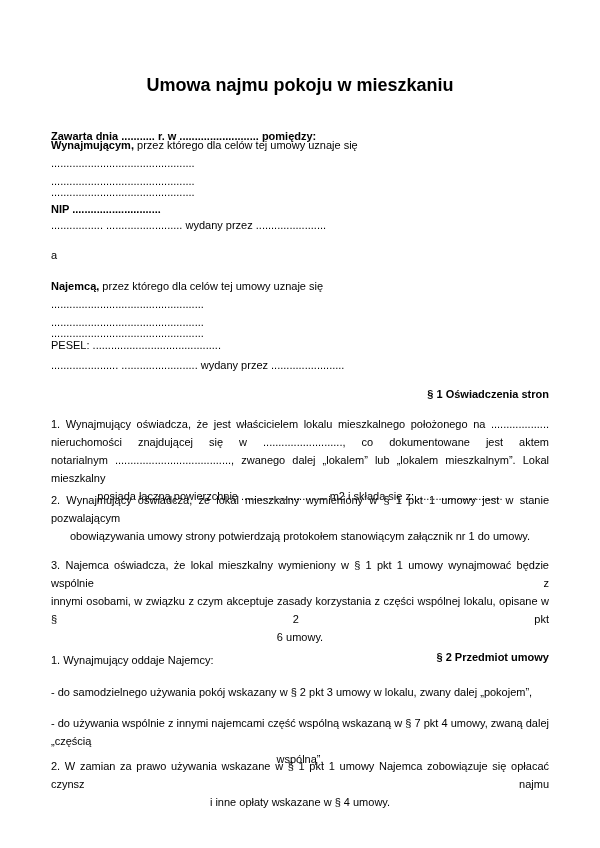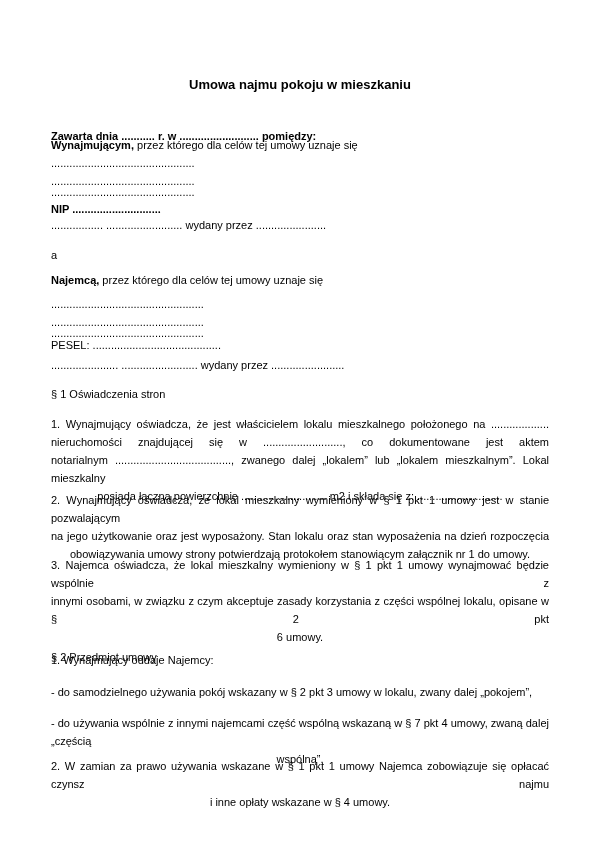--- a/index.html
+++ b/index.html
@@ -1,22 +1,22 @@
 <!DOCTYPE html>
 <html><head>
 <meta charset="utf-8">
 <style>
   html, body { margin: 0; padding: 0; background: #ffffff; }
   body { width: 600px; height: 848px; overflow: hidden; position: relative;
          font-family: "Liberation Sans", sans-serif; color: #000; }
   .page { position: absolute; left: 51px; top: 0; width: 498px; font-size: 11px; line-height: 18px; }
-  .title { position: absolute; top: 76px; left: 0; width: 498px; text-align: center; font-weight: bold; font-size: 13px; }
+  .title { position: absolute; top: 76px; left: 0; width: 498px; text-align: center; font-weight: bold; font-size: 18px; }
   .line { position: absolute; left: 0; white-space: nowrap; }
   .b { font-weight: bold; }
-  .center { width: 498px; text-align: left; font-weight: normal; }
+  .center { width: 498px; text-align: right; font-weight: bold; }
   .para { position: absolute; left: 0; width: 498px; text-align: justify; }
   .justify-line { display: block; text-align: justify; text-align-last: justify; width: 498px; white-space: normal; }
   .left-line { display: block; text-align: center; }
 </style>
 </head>
 <body>
 
 <div class="page">
   <div class="title">Umowa najmu pokoju w mieszkaniu</div>
 
@@ -26,41 +26,40 @@
     <span class="b">Wynajmującym,</span><span> przez którego dla celów tej umowy uznaje się</span>
   </div>
   <div class="line" style="top:154px;">...............................................</div>
   <div class="line" style="top:172px;">...............................................</div>
   <div class="line" style="top:183px;">...............................................</div>
   <div class="line" style="top:200px;font-weight:bold;">NIP .............................</div>
   <div class="line" style="top:216px;">................. ......................... wydany przez .......................</div>
 
   <div class="line" style="top:246px;">a</div>
 
-  <div class="line" style="top:271px;">
+  <div class="line" style="top:277px;">
     <span class="b">Najemcą,</span><span> przez którego dla celów tej umowy uznaje się</span>
   </div>
   <div class="line" style="top:295px;">..................................................</div>
   <div class="line" style="top:313px;">..................................................</div>
   <div class="line" style="top:324px;">..................................................</div>
   <div class="line" style="top:328px;margin-top:8px;">PESEL: ..........................................</div>
   <div class="line" style="top:356px;">...................... ......................... wydany przez ........................</div>
 
   <div class="line center" style="top:385px;">§ 1 Oświadczenia stron</div>
 
   <div class="para" style="top:415px;">
     <span class="justify-line">1. Wynajmujący oświadcza, że jest właścicielem lokalu mieszkalnego położonego na ...................</span>
     <span class="justify-line">nieruchomości znajdującej się w .........................., co dokumentowane jest aktem</span>
     <span class="justify-line">notarialnym ......................................, zwanego dalej „lokalem” lub „lokalem mieszkalnym”. Lokal mieszkalny</span>
     <span class="left-line">posiada łączną powierzchnię ............................ m2 i składa się z: ............................</span>
   </div>
 
   <div class="para" style="top:491px;">
     <span class="justify-line">2. Wynajmujący oświadcza, że lokal mieszkalny wymieniony w § 1 pkt 1 umowy jest w stanie pozwalającym</span>
-    <span class="justify-line">na jego użytkowanie oraz jest wyposażony. Stan lokalu oraz stan wyposażenia na dzień rozpoczęcia</span>
     <span class="left-line">obowiązywania umowy strony potwierdzają protokołem stanowiącym załącznik nr 1 do umowy.</span>
   </div>
 
   <div class="para" style="top:556px;">
     <span class="justify-line">3. Najemca oświadcza, że lokal mieszkalny wymieniony w § 1 pkt 1 umowy wynajmować będzie wspólnie z</span>
     <span class="justify-line">innymi osobami, w związku z czym akceptuje zasady korzystania z części wspólnej lokalu, opisane w § 2 pkt</span>
     <span class="left-line">6 umowy.</span>
   </div>
 
   <div class="line center" style="top:648px;">§ 2 Przedmiot umowy</div>

